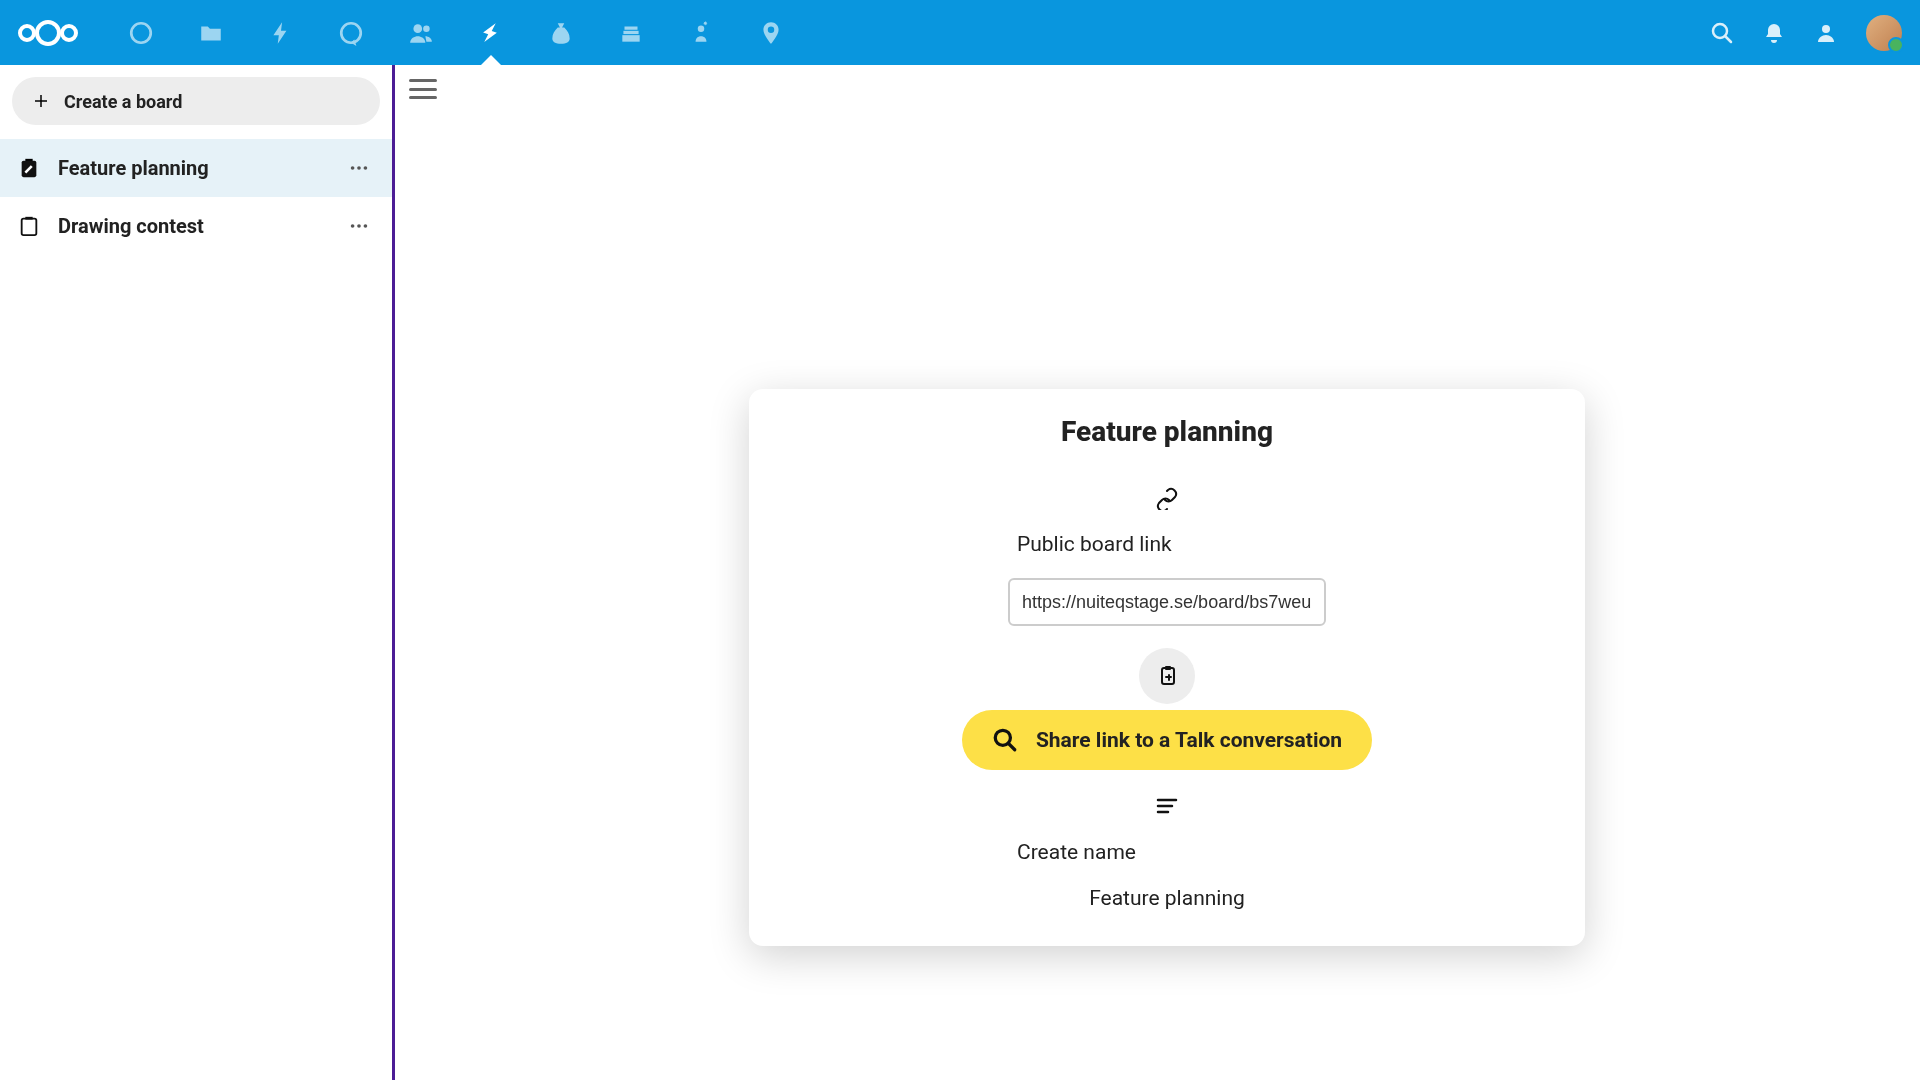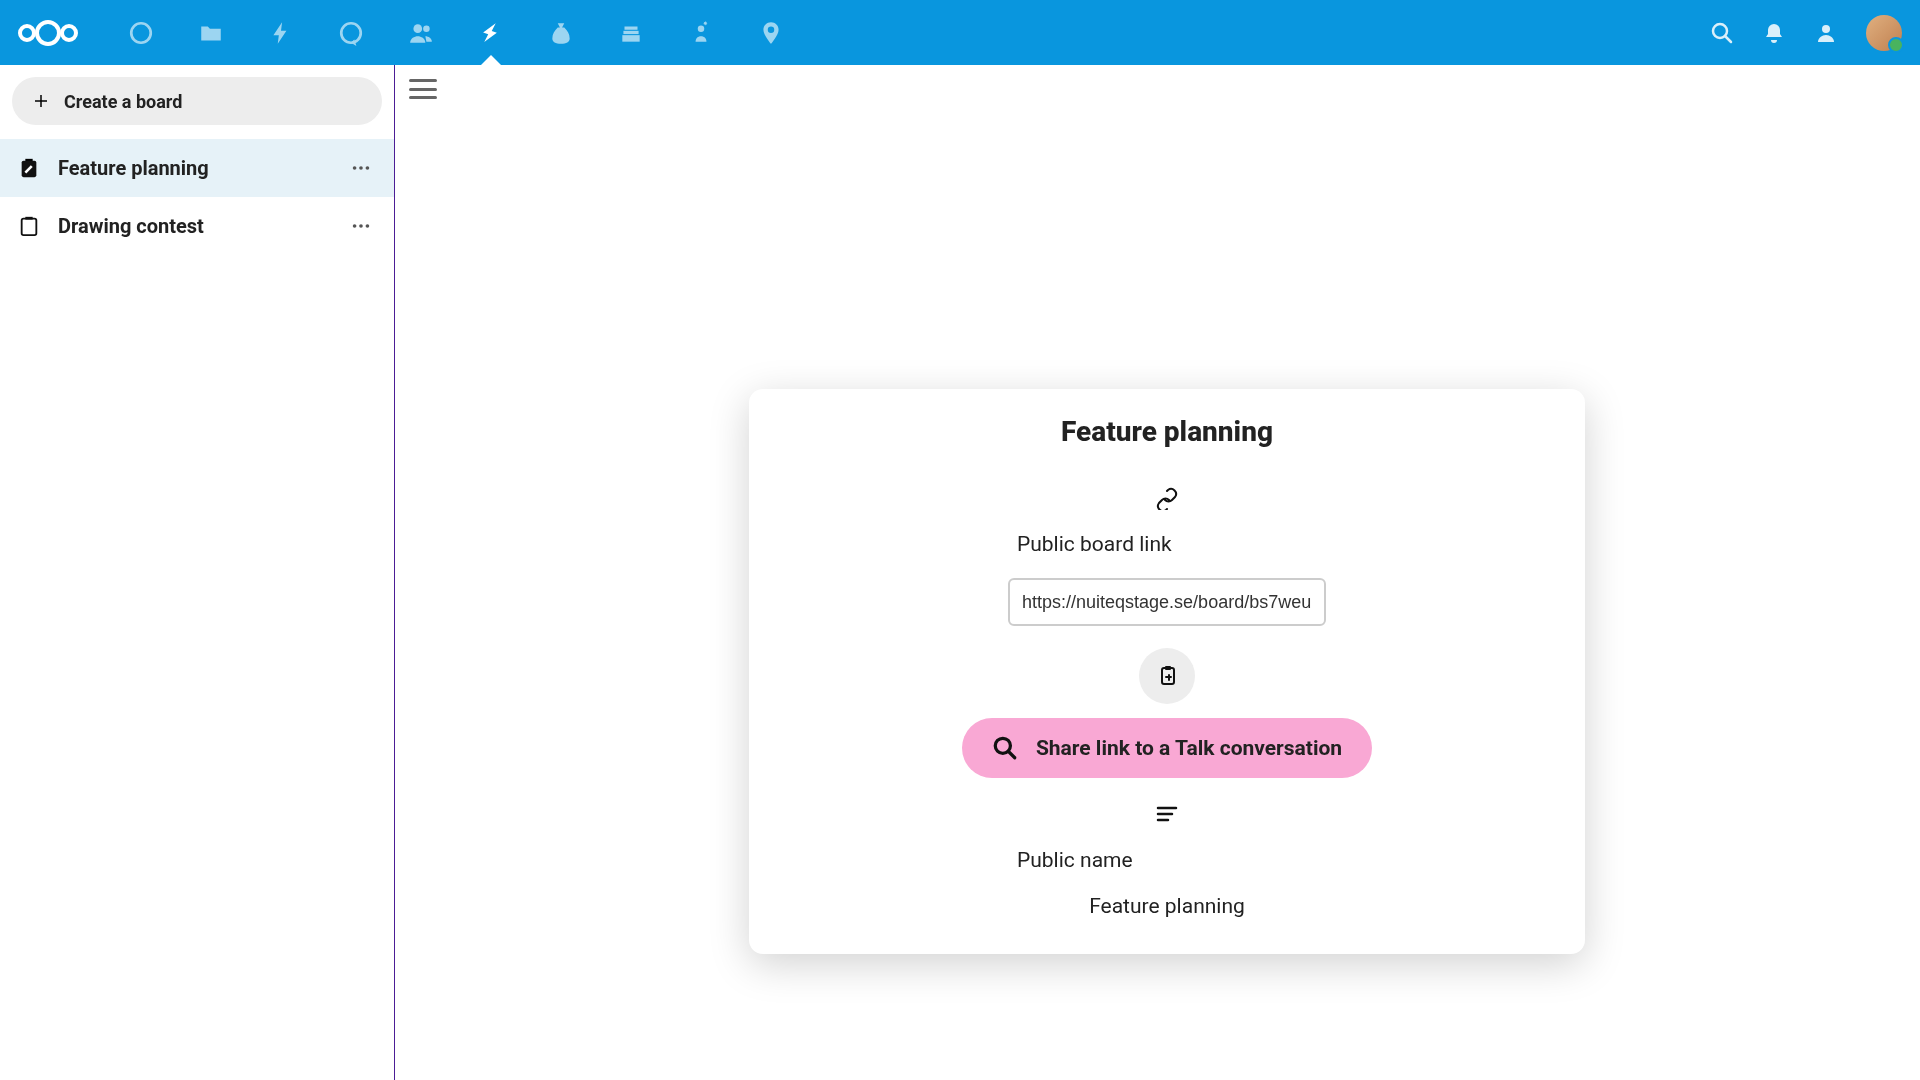--- a/index.html
+++ b/index.html
@@ -65,21 +65,21 @@
   }
   .avatar::after {
     content: ""; position: absolute; right: -2px; bottom: -2px;
     width: 12px; height: 12px; background:#49b35e; border:2px solid #0996de; border-radius:50%;
   }
 
   
   .body { display: flex; height: calc(1080px - 65px); }
   .sidebar {
     width: 395px;
-    border-right: 1px solid #4c1d95;
+    border-right: 3px solid #4c1d95;
     padding-top: 12px;
   }
   .create-btn {
     margin: 0 12px 14px 12px;
     height: 48px;
     border-radius: 24px;
     background: #ededed;
     display: flex;
     align-items: center;
     padding: 0 20px;
@@ -157,25 +157,25 @@
   .copy-btn {
     width: 56px; height: 56px;
     border-radius: 50%;
     background: #ededed;
     display: flex; align-items: center; justify-content: center;
     cursor: pointer;
     flex-shrink:0;
   }
   .copy-btn svg { width: 24px; height: 24px; }
   .share-btn {
-    margin: 14px auto 24px auto;
+    margin: 6px auto 24px auto;
     height: 60px;
     padding: 0 30px;
     border-radius: 30px;
-    background: #f9a8d4;
+    background: #fde047;
     display: flex; align-items: center; gap: 18px;
     font-size: 21px; font-weight: 700; color: #222;
     cursor: pointer;
     width: fit-content;
   }
   .share-btn svg { width: 26px; height: 26px; }
   .row-gap { margin-top: 12px; }
   .eye-btn { margin-left: auto; cursor: pointer; }
   .eye-btn svg { width: 30px; height: 30px; }
 </style>
@@ -335,19 +335,19 @@
             <circle cx="10" cy="10" r="7" fill="none" stroke="#111" stroke-width="3"></circle>
             <line x1="15" y1="15" x2="21" y2="21" stroke="#111" stroke-width="3" stroke-linecap="round"></line>
           </svg>
         <span>Share link to a Talk conversation</span>
       </div>
 
       <div class="row row-gap">
         <svg class="ricon" viewBox="0 0 24 24">
             <path d="M3 6h18M3 12h14M3 18h10" stroke="#111" stroke-width="2.5" stroke-linecap="round"></path>
           </svg>
-        <span class="label">Public name</span>
+        <span class="label">Create name</span>
         <span class="value">Feature planning</span>
       </div>
 
     </div>
   </div>
 </div>
 
 </body></html>

